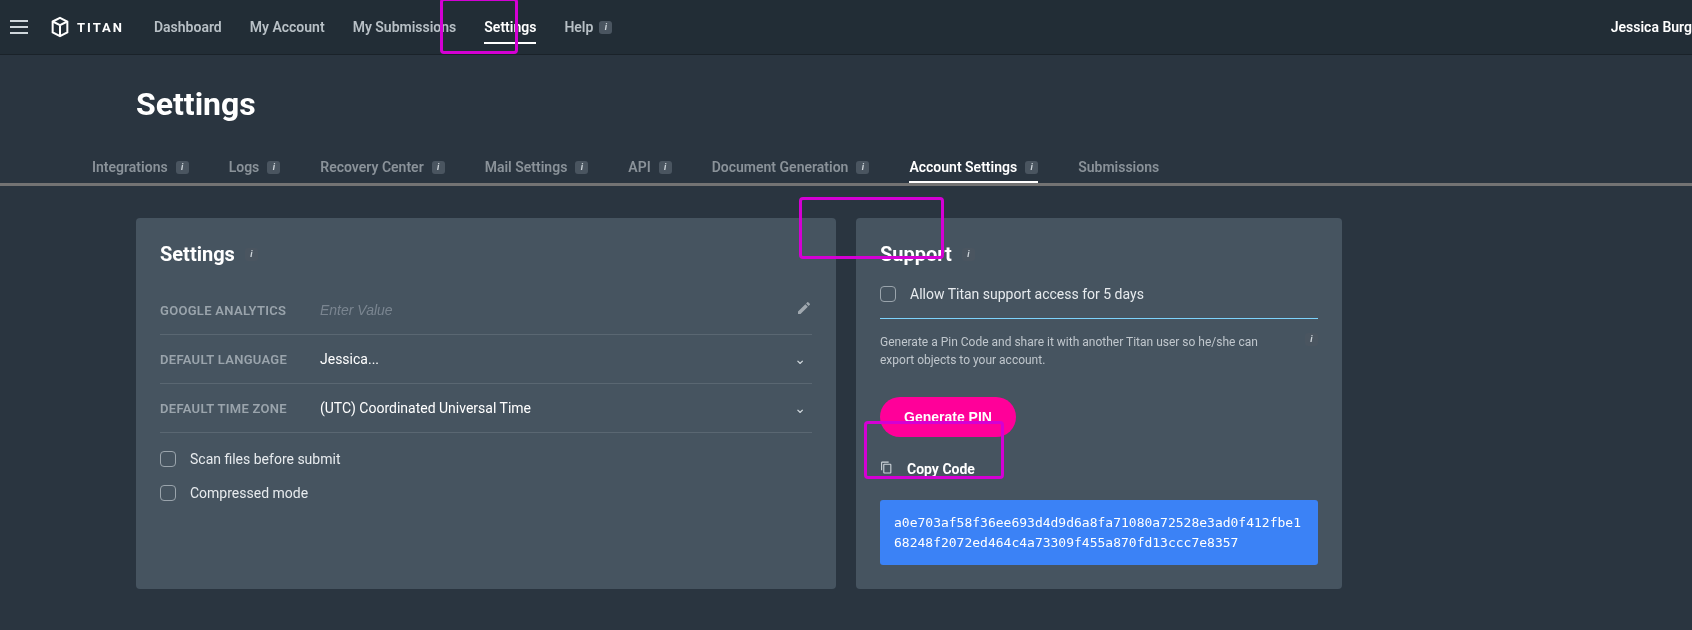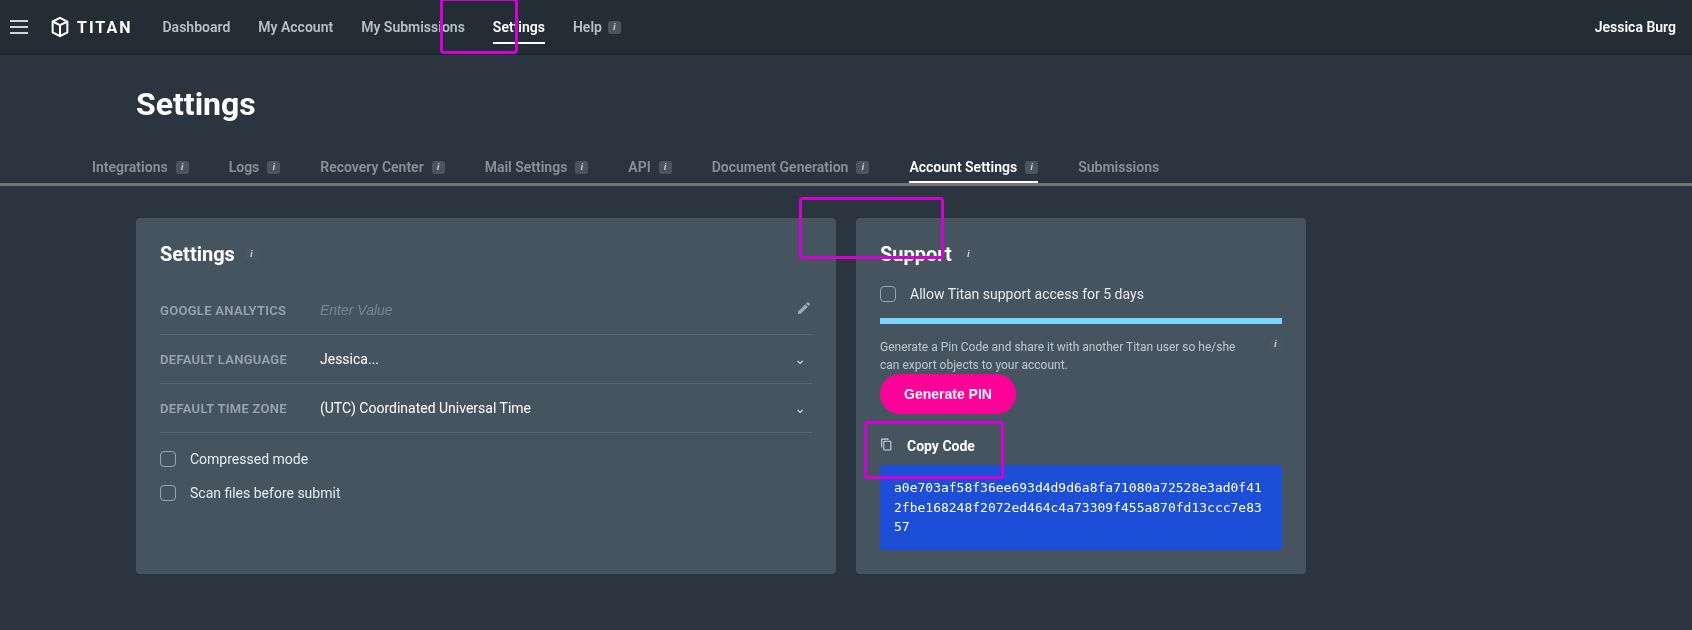--- a/index.html
+++ b/index.html
@@ -45,21 +45,21 @@
       align-items: center;
       gap: 6px;
       margin-right: 30px;
     }
     .logo-mark {
       width: 22px;
       height: 22px;
     }
     .logo-text {
       font-weight: 700;
-      font-size: 16px;
+      font-size: 13px;
       letter-spacing: 2px;
       color: #fff;
     }
     .main-nav {
       display: flex;
       gap: 28px;
       align-items: center;
       height: 100%;
     }
     .nav-item {
@@ -93,21 +93,21 @@
       height: 13px;
       border-radius: 3px;
       background: #4a5560;
       font-size: 9px;
       font-style: italic;
       font-weight: 700;
       color: #cfd6db;
     }
     .user-name {
       position: absolute;
-      right: 16px;
+      right: 0;
       font-size: 14px;
       font-weight: 600;
       color: #fff;
       padding-right: 0;
     }
     .highlight-box {
       border: 3px solid #d400d4;
       border-radius: 4px;
     }
     .nav-highlight {
@@ -176,21 +176,21 @@
     }
     .panel {
       background: #465460;
       border-radius: 4px;
       padding: 24px;
     }
     .panel-left {
       width: 700px;
     }
     .panel-right {
-      width: 450px;
+      width: 486px;
     }
     .panel-title {
       font-size: 20px;
       font-weight: 700;
       color: #fff;
       display: flex;
       align-items: center;
       gap: 10px;
       margin-bottom: 20px;
     }
@@ -256,42 +256,42 @@
       border-radius: 4px;
       display: inline-block;
       cursor: pointer;
       flex-shrink: 0;
     }
     .check-label {
       font-size: 14px;
       color: #e7ebee;
     }
     .support-sep {
-      border-bottom: 6px solid #7dd3fc;
+      border-bottom: 1px solid #7dd3fc;
       padding-bottom: 16px;
     }
     .support-text {
       font-size: 12px;
       color: #c0c7cd;
       line-height: 1.5;
       margin-top: 14px;
       display: flex;
       align-items: flex-start;
       gap: 12px;
     }
     .generate-btn {
       background: #ff0099;
       color: #fff;
       border: none;
       border-radius: 22px;
       padding: 12px 24px;
       font-size: 14px;
       font-weight: 600;
       cursor: pointer;
-      margin-top: 0;
+      margin-top: 28px;
     }
     .gen-highlight {
       position: absolute;
       left: 864px;
       top: 366px;
       width: 140px;
       height: 58px;
       pointer-events: none;
     }
     .copy-row {
@@ -303,24 +303,24 @@
     .copy-icon {
       cursor: pointer;
       color: #cfd6db;
     }
     .copy-label {
       font-size: 14px;
       font-weight: 700;
       color: #fff;
     }
     .code-box {
-      background: #1d4ed8;
+      background: #3b82f6;
       border-radius: 3px;
       padding: 13px 14px;
-      margin-top: 10px;
+      margin-top: 22px;
       font-family: monospace;
       font-size: 13px;
       color: #fff;
       word-break: break-all;
       line-height: 1.5;
     }
   </style>
 </head>
 <body>
 
@@ -418,25 +418,25 @@
       <div class="field-row">
         <div class="field-label">DEFAULT TIME ZONE</div>
         <div class="field-select">
           <span>(UTC) Coordinated Universal Time</span>
           <span class="chevron">⌄</span>
         </div>
       </div>
 
       <div class="check-row">
         <span class="checkbox"></span>
-        <span class="check-label">Compressed mode</span>
+        <span class="check-label">Scan files before submit</span>
       </div>
       <div class="check-row">
         <span class="checkbox"></span>
-        <span class="check-label">Scan files before submit</span>
+        <span class="check-label">Compressed mode</span>
       </div>
     </div>
 
     <div class="panel panel-right">
       <div class="panel-title">
         <span>Support</span>
         <span class="info-badge">i</span>
       </div>
       <div class="check-row support-sep" style="margin-top:0;">
         <span class="checkbox"></span>

